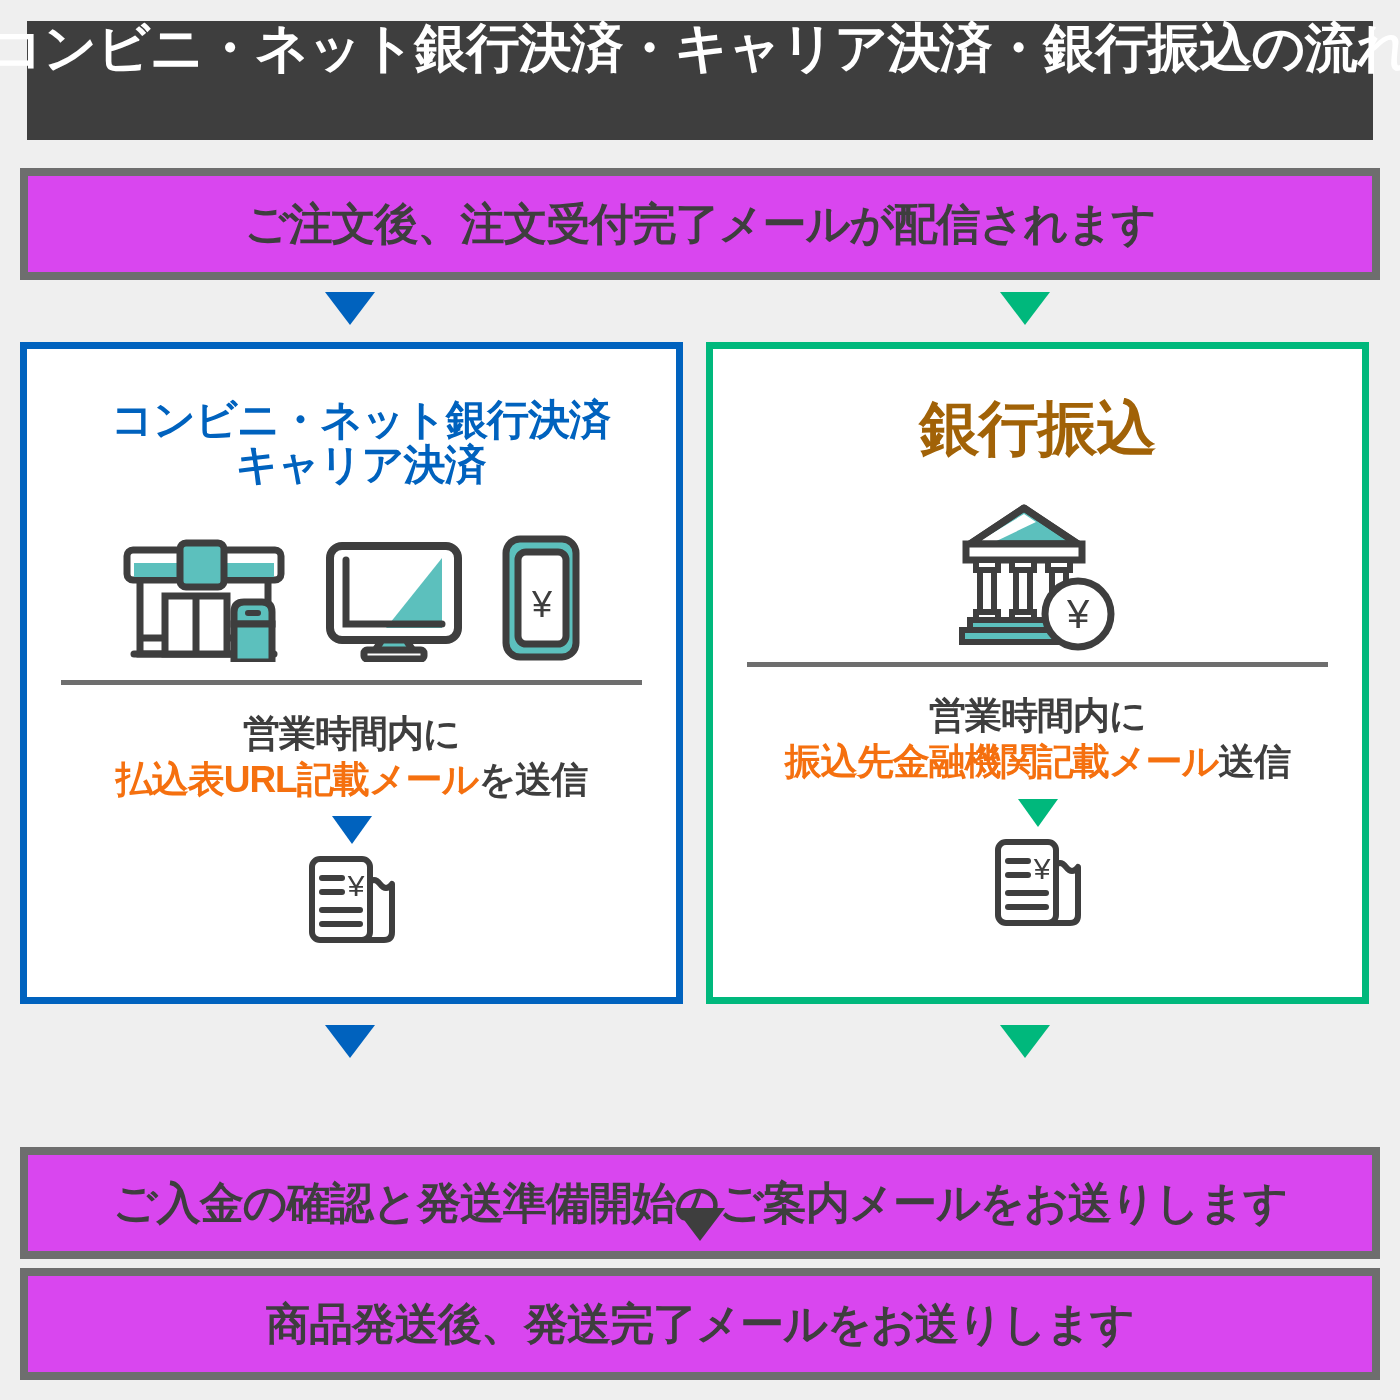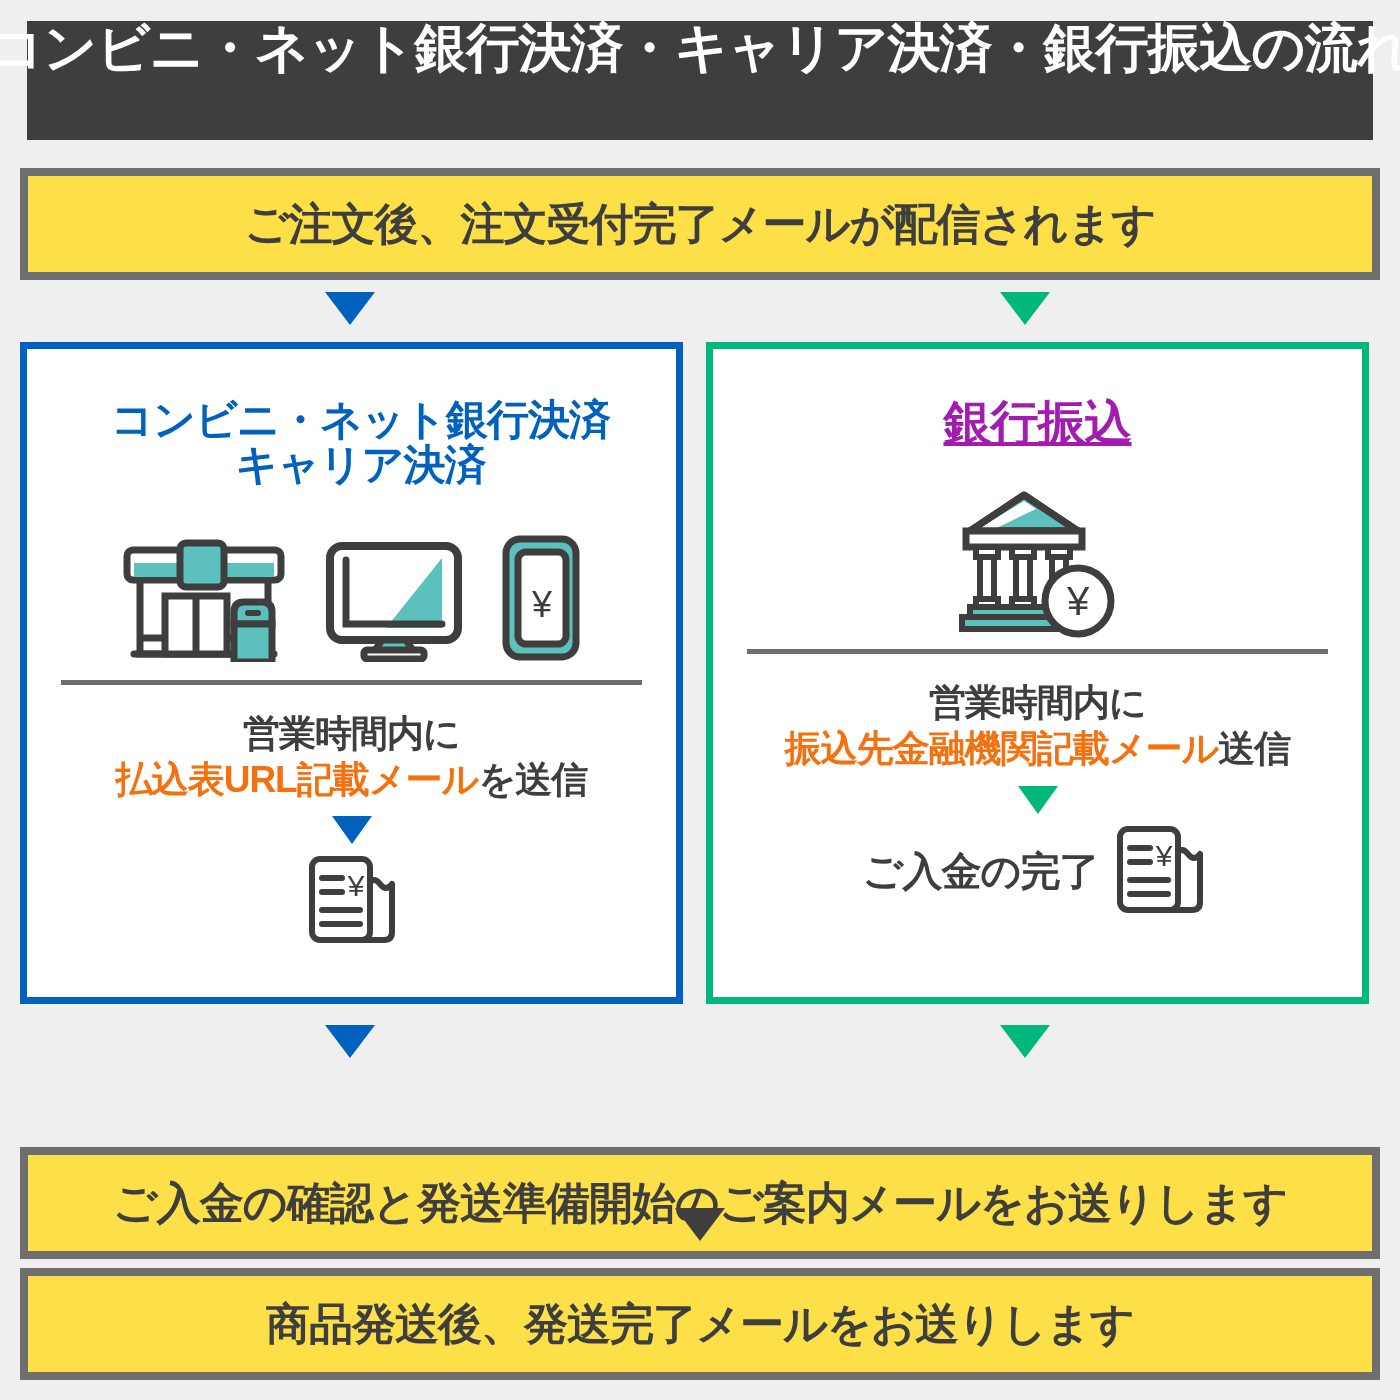--- a/index.html
+++ b/index.html
@@ -19,21 +19,21 @@
     display:flex;align-items:flex-start;justify-content:center;
   }
   .title-bar .txt{
     color:#ffffff;font-weight:700;font-size:53px;letter-spacing:-1px;
     white-space:nowrap;line-height:1;
   }
 
   
   .step-box{
     position:absolute;
-    background:#fde047;
+    background:#d946ef;
     border:8px solid #6e6e6e;
     box-sizing:border-box;
     display:flex;align-items:center;justify-content:center;
   }
   .step-box .txt{
     color:#3e3e3e;font-weight:700;font-size:44px;letter-spacing:-1px;
     white-space:nowrap;line-height:1;
   }
   #box-order{left:20px;top:168px;width:1360px;height:112px;}
   #box-confirm{left:20px;top:1147px;width:1360px;height:112px;}
@@ -65,21 +65,21 @@
 
   .panel-inner{
     position:relative;width:100%;height:100%;
     display:flex;flex-direction:column;align-items:center;
   }
   .panel-heading{
     text-align:center;font-weight:700;font-size:42px;line-height:1.08;
     letter-spacing:-1px;white-space:pre-line;margin-top:48px;
   }
   #panel-cvs .panel-heading{color:#0062be;margin-left:18px;}
-  #panel-bank .panel-heading{color:#a21caf;font-size:48px;text-decoration:underline;}
+  #panel-bank .panel-heading{color:#a16207;font-size:60px;}
 
   .icon-row{
     display:flex;align-items:flex-end;justify-content:center;
     gap:36px;width:100%;
   }
   #panel-cvs .icon-row{margin-top:24px;height:150px;}
   #panel-bank .icon-row{margin-top:38px;height:152px;}
 
   .divider{
     width:calc(100% - 68px);height:5px;background:#6e6e6e;
@@ -253,21 +253,20 @@
         <span class="l2">
           <span class="hl">振込先金融機関記載メール</span><span>送信</span>
         </span>
       </div>
 
       <div class="mid-arrow-wrap">
         <span class="mid-arrow"></span>
       </div>
 
       <div class="final-row">
-        <span class="label">ご入金の完了</span>
         <span>
           <svg width="104" height="104" viewBox="0 0 104 104">
             <path d="M68 34 q6-8 12 0 q6 8 12 0 v48 q0 8-8 8 h-22z" fill="#ffffff" stroke="#3e3e3e" stroke-width="6" stroke-linejoin="round"></path>
             <rect x="12" y="9" width="58" height="81" rx="8" fill="#ffffff" stroke="#3e3e3e" stroke-width="6"></rect>
             <line x1="22" y1="28" x2="42" y2="28" stroke="#3e3e3e" stroke-width="6" stroke-linecap="round"></line>
             <line x1="22" y1="42" x2="42" y2="42" stroke="#3e3e3e" stroke-width="6" stroke-linecap="round"></line>
             <text x="56" y="38" font-size="30" font-family="'Liberation Sans',sans-serif" fill="#3e3e3e" text-anchor="middle" dominant-baseline="middle">¥</text>
             <line x1="22" y1="60" x2="60" y2="60" stroke="#3e3e3e" stroke-width="6" stroke-linecap="round"></line>
             <line x1="22" y1="74" x2="60" y2="74" stroke="#3e3e3e" stroke-width="6" stroke-linecap="round"></line>
           </svg>

